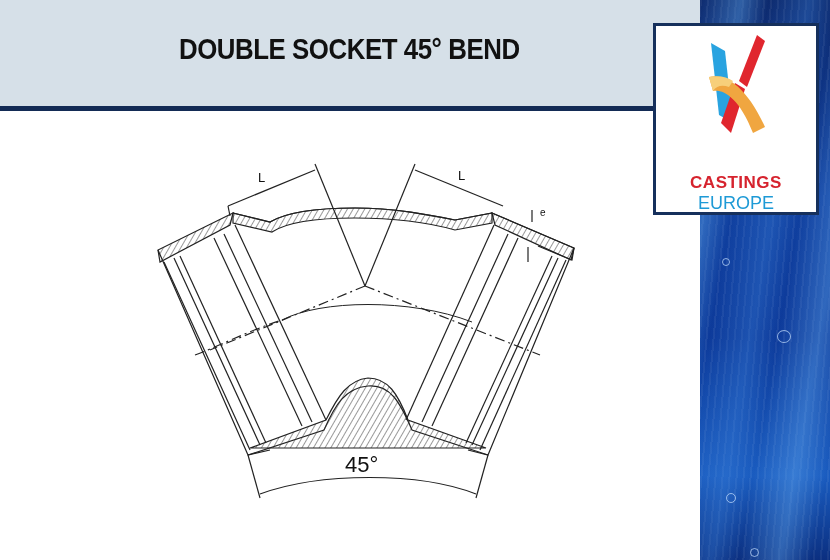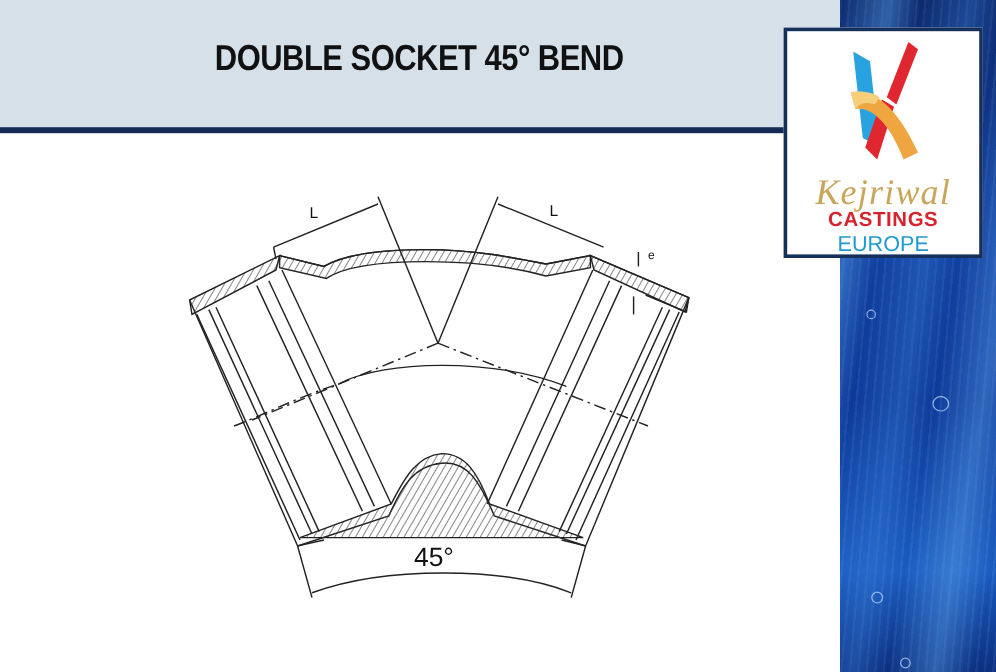--- a/index.html
+++ b/index.html
@@ -36,21 +36,20 @@
 </div>
 
 <div class="logo-box">
   <svg width="166" height="120" viewBox="0 0 166 120" style="position:absolute;left:-3px;top:-3px;">
     <polygon points="58,20 72,28 80,100 66,92" fill="#29a3e0"></polygon>
     <polygon points="104,12 112,18 94,64 86,58" fill="#e0262e"></polygon>
     <polygon points="82,60 92,66 78,110 68,100" fill="#e0262e"></polygon>
     <path d="M56,54 C70,50 92,60 112,104 L100,110 C86,74 70,66 60,68 Z" fill="#f0a640"></path>
     <path d="M56,54 C66,52 74,54 80,58 L76,64 C70,62 64,62 60,68 Z" fill="#f7cf7a"></path>
   </svg>
-  <div class="logo-word logo-kej">Kejriwal</div>
   <div class="logo-word logo-cast">CASTINGS</div>
   <div class="logo-word logo-eur">EUROPE</div>
 </div>
 
 <svg class="drawing" viewBox="0 0 450 350" fill="none" stroke="#222" stroke-width="1.2">
   <defs>
     <pattern id="hatch" width="5" height="5" patternUnits="userSpaceOnUse" patternTransform="rotate(30)">
       <line x1="0" y1="0" x2="0" y2="5" stroke="#333" stroke-width="1"></line>
     </pattern>
   </defs>

